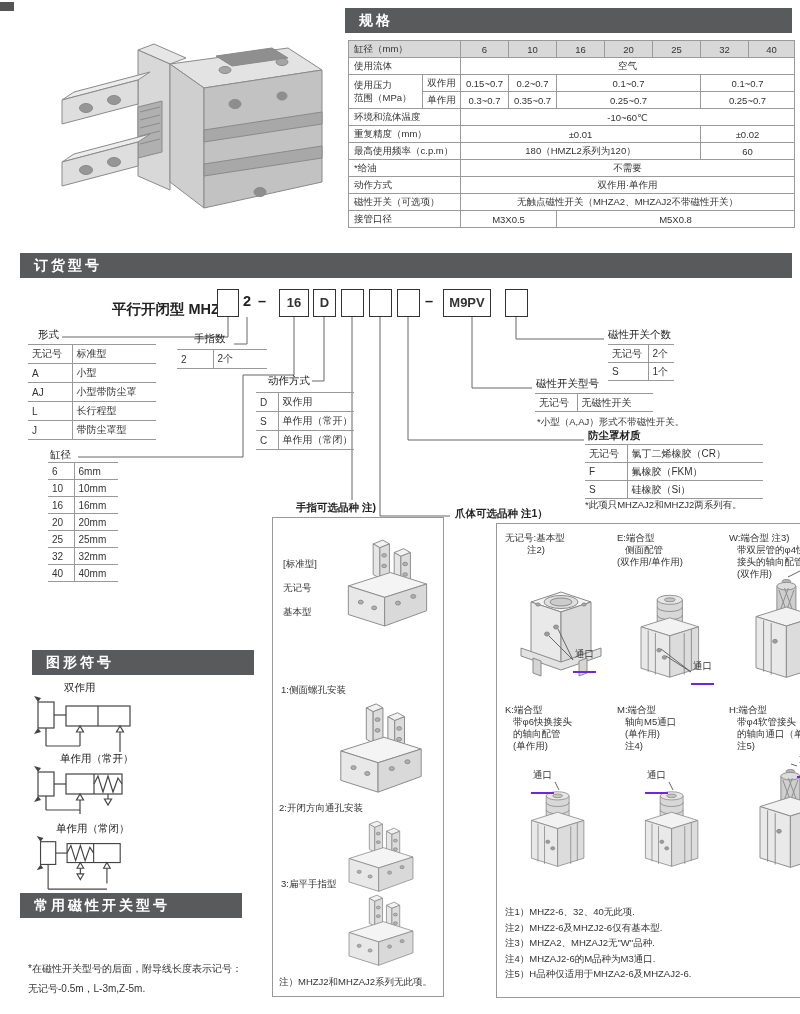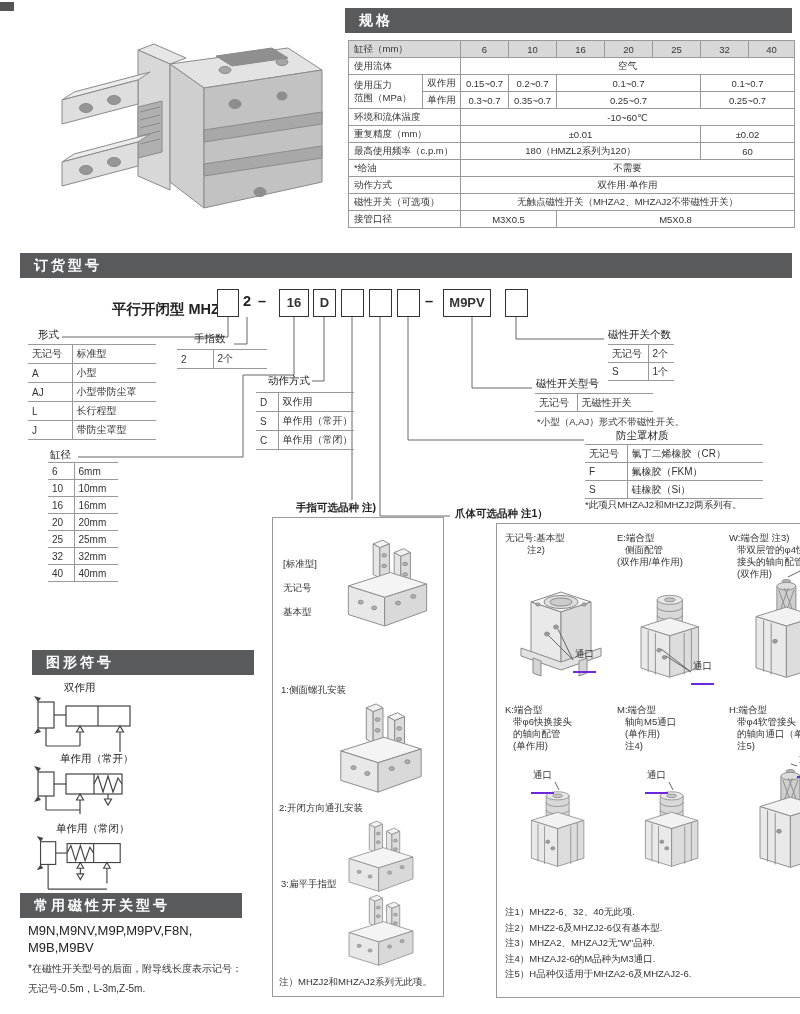--- a/index.html
+++ b/index.html
@@ -430,21 +430,21 @@
       </colgroup>
     <tbody>
         <tr>
           <td>无记号</td>
           <td>无磁性开关</td>
         </tr>
   </tbody>
     </table>
   <span class="abs note-txt" style="left:537px;top:416px;">*小型（A,AJ）形式不带磁性开关。</span>
 
-  <span class="abs lbl-txt" style="left:616px;top:429px;">防尘罩材质</span>
+  <span class="abs lbl-txt" style="left:588px;top:429px;font-weight:bold;">防尘罩材质</span>
   <table class="mini tight abs" style="left:585px;top:444px;width:178px;">
     <colgroup>
         <col style="width:42px">
         <col style="width:136px">
       </colgroup>
     <tbody>
         <tr>
           <td>无记号</td>
           <td>氯丁二烯橡胶（CR）</td>
         </tr>
@@ -471,24 +471,20 @@
   <svg class="abs" style="left:32px;top:766px;" width="110" height="55" viewBox="0 0 110 55">
       <use href="#g-sym-no"></use>
     </svg>
   <span class="abs lbl-txt" style="left:56px;top:822px;">单作用（常闭）</span>
   <svg class="abs" style="left:32px;top:836px;" width="110" height="55" viewBox="0 0 110 58">
       <use href="#g-sym-nc"></use>
     </svg>
 
   <div class="abs bar" style="left:20px;top:893px;width:222px;">
     <span>常用磁性开关型号</span>
-  </div>
-  <div class="abs models" style="left:28px;top:922px;">
-    <div>M9N,M9NV,M9P,M9PV,F8N,</div>
-    <div>M9B,M9BV</div>
   </div>
   <span class="abs note-txt" style="left:28px;top:962px;font-size:10px;">*在磁性开关型号的后面，附导线长度表示记号：</span>
   <span class="abs note-txt" style="left:28px;top:982px;font-size:10px;">无记号-0.5m，L-3m,Z-5m.</span>
 
   <span class="abs lbl-txt" style="left:296px;top:501px;font-weight:bold;">手指可选品种 注)</span>
   <div class="abs opt-box" style="left:272px;top:517px;width:172px;height:480px;text-align:right;">
     <span class="abs opt-line" style="left:10px;top:40px;">[标准型]</span>
     <span class="abs opt-line" style="left:10px;top:64px;">无记号</span>
     <span class="abs opt-line" style="left:10px;top:88px;">基本型</span>
     <svg class="abs" style="left:62px;top:16px;" width="105" height="100" viewBox="0 0 110 100">

